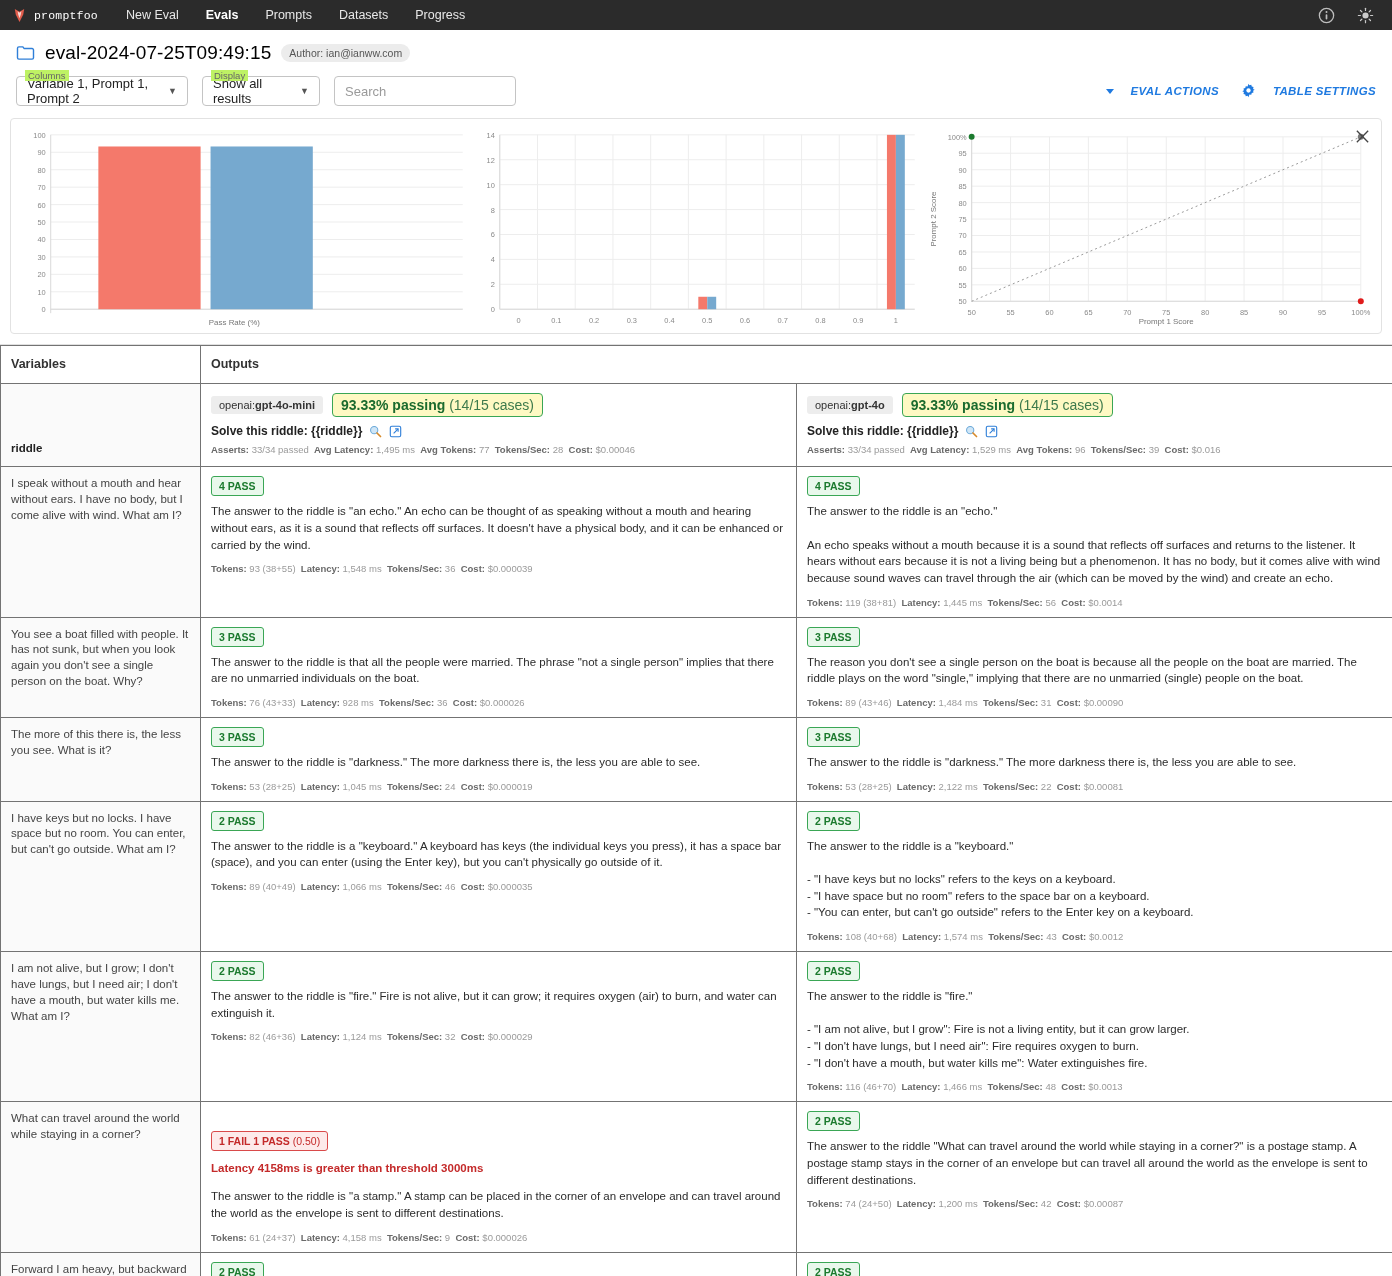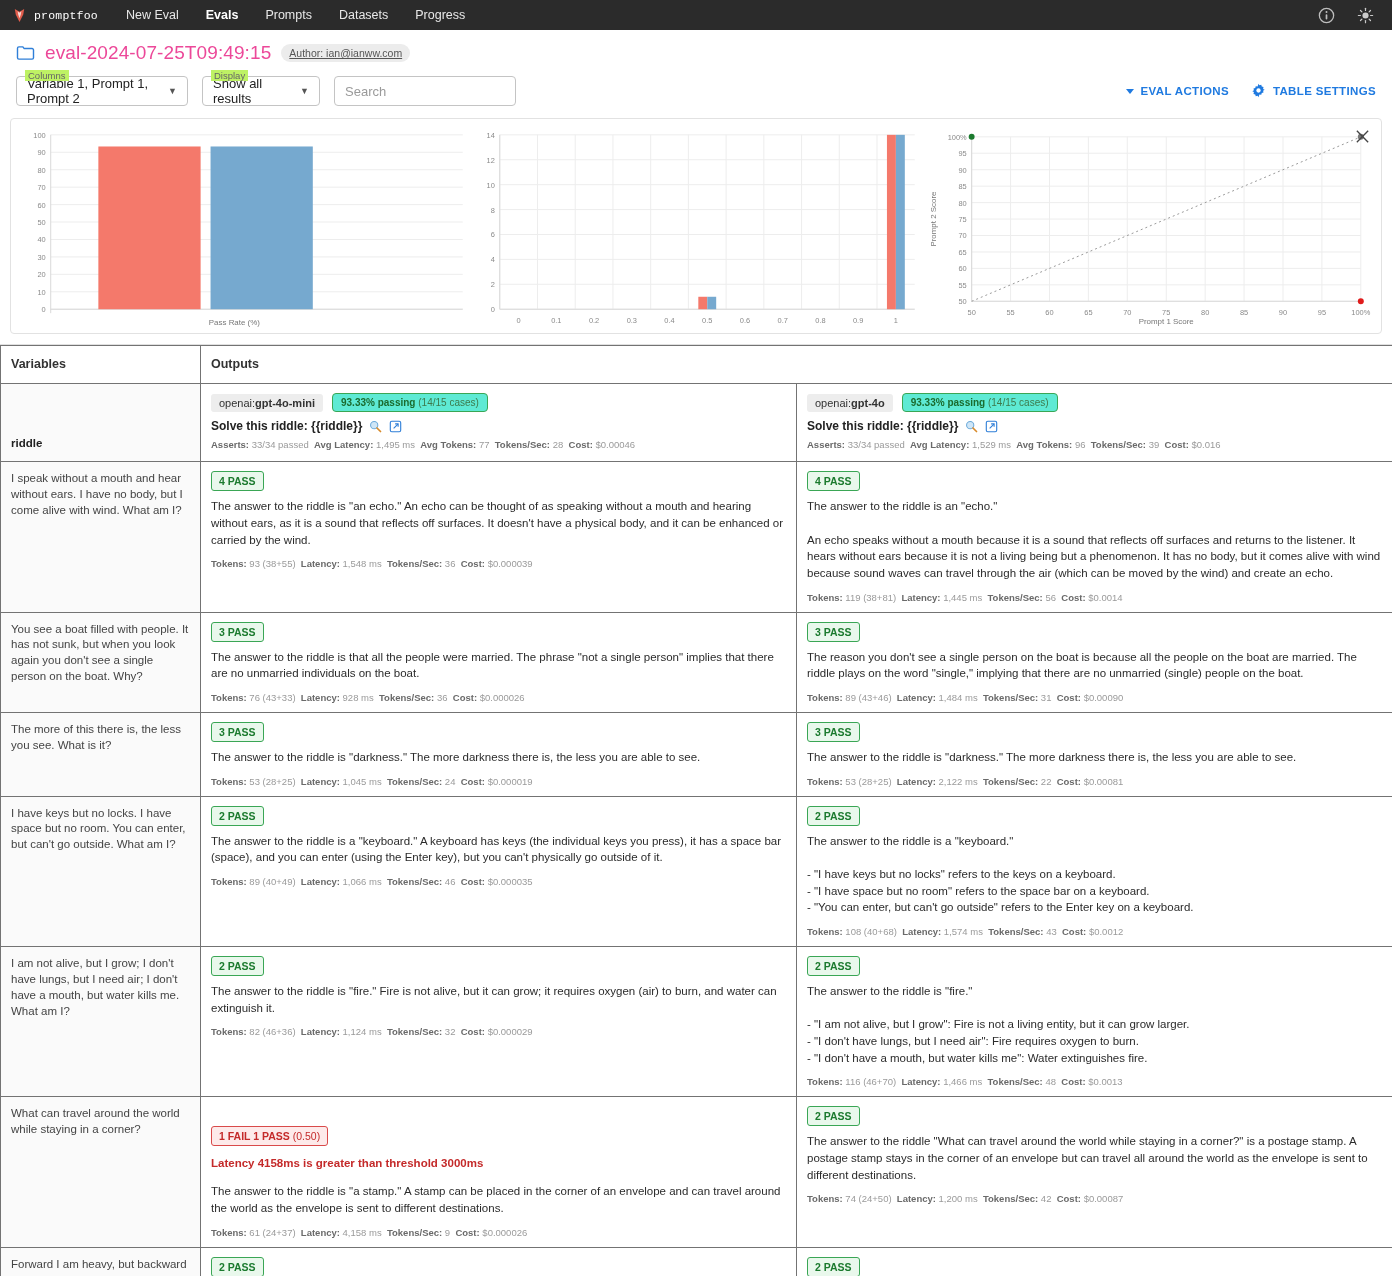--- a/index.html
+++ b/index.html
@@ -30,24 +30,24 @@
   .nav-link.active { font-weight:bold; color:#fff; }
   .nav-right { margin-left:auto; display:flex; align-items:center; gap:22px; padding-right:6px; }
   .nav-icon { width:17px; height:17px; opacity:.85; cursor:pointer; display:block; }
 
   
   .title-row {
     display:flex; align-items:center; gap:10px;
     padding:12px 16px 2px 16px;
   }
   .folder-icon { width:19px; height:16px; flex:0 0 auto; }
-  .eval-title { font-size:19px; color:#ec4899; font-weight:400; letter-spacing:.1px; }
+  .eval-title { font-size:19px; color:#000000; font-weight:400; letter-spacing:.1px; }
   .author-chip {
     background:#ececec; color:#555; font-size:10.5px;
-    border-radius:9px; padding:3px 8px; white-space:nowrap;text-decoration:underline;
+    border-radius:9px; padding:3px 8px; white-space:nowrap;
   }
 
   
   .controls {
     display:flex; align-items:center; gap:14px;
     padding:10px 16px 12px 16px;
     position:relative;
   }
   .field {
     position:relative;
@@ -73,23 +73,23 @@
   #columns-field { width:172px; }
   #display-field { width:118px;align-items:center; }
   .search-box {
     border:1px solid #c4c4c4; border-radius:4px;
     height:30px; width:182px;
     display:flex; align-items:center; padding:0 10px;
     font-size:13px; color:#9a9a9a; background:#fff;
   }
   .actions { margin-left:auto; display:flex; align-items:center; gap:22px; }
   .action-btn {
-    display:flex; align-items:center; gap:7px;
+    display:flex; align-items:center; gap:17px;
     color:#1f7ae0; font-size:11.5px; font-weight:600;
-    letter-spacing:.35px; cursor:pointer; white-space:nowrap;
+    letter-spacing:.35px; cursor:pointer; white-space:nowrap;font-style:italic;
   }
   .tri-down {
     width:0;height:0;border-left:4px solid transparent;border-right:4px solid transparent;
     border-top:5px solid #1f7ae0;
   }
 
   
   .charts-panel {
     margin:0 10px 10px 10px;
     border:1px solid #e2e2e2;
@@ -136,22 +136,22 @@
   .var-name { font-weight:bold; font-size:11.5px; color:#222; }
   .hdr-cell { padding:10px 10px 8px 10px; }
 
   .chip-row { display:flex; align-items:center; gap:9px; margin-bottom:7px; }
   .provider-chip {
     background:#ededed; border-radius:3px; padding:3px 8px;
     font-size:11px; color:#333; white-space:nowrap;
   }
   .provider-chip b { font-weight:bold; }
   .pass-chip {
-    border:1px solid #3aa655; background:#5eead4; border-radius:4px;
-    padding:3px 8px; font-size:10px; color:#1b6b2e; white-space:nowrap;
+    border:1px solid #3aa655; background:#fef9c3; border-radius:4px;
+    padding:3px 8px; font-size:14px; color:#1b6b2e; white-space:nowrap;
   }
   .pass-chip b { font-weight:bold; }
   .pass-chip .cases { color:#3d7a4c; font-weight:normal; }
   .prompt-line {
     font-size:12px; font-weight:bold; color:#222;
     display:flex; align-items:center; gap:7px; margin-bottom:5px;
   }
   .ico-sm { width:13px; height:13px; display:inline-block; cursor:pointer; }
   .stats {
     font-size:9.5px; color:#9a9a9a; line-height:1.5;

